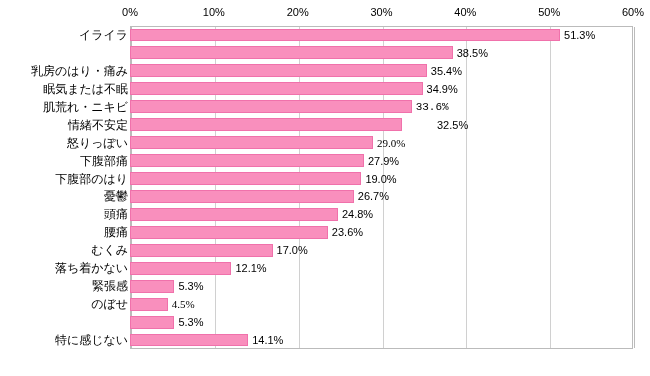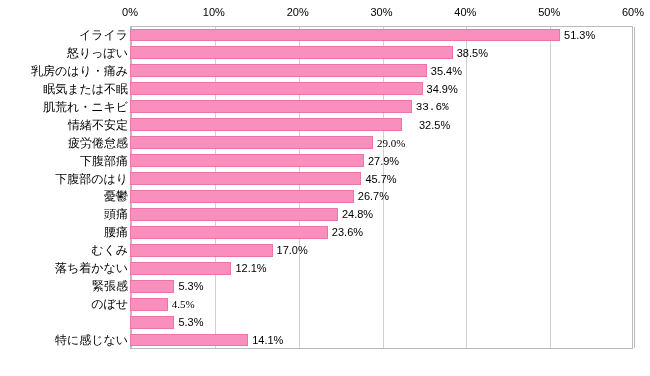--- a/index.html
+++ b/index.html
@@ -116,26 +116,25 @@
       <div class="x-tick-label" style="position: absolute; left: 213.833px; top: 6px;">10%</div>
       <div class="x-tick-label" style="position: absolute; left: 297.667px; top: 6px;">20%</div>
       <div class="x-tick-label" style="position: absolute; left: 381.5px; top: 6px;">30%</div>
       <div class="x-tick-label" style="position: absolute; left: 465.333px; top: 6px;">40%</div>
       <div class="x-tick-label" style="position: absolute; left: 549.167px; top: 6px;">50%</div>
       <div class="x-tick-label" style="position: absolute; left: 633px; top: 6px;">60%</div>
     </div>
 
   <div class="labels-layer" id="catlabels">
       <div class="cat-label" style="top: 0.972222px;">イライラ</div>
-      <div class="cat-label" style="top: 18.9167px;">怒りっぽい</div>
       <div class="cat-label" style="top: 36.8611px;">乳房のはり・痛み</div>
       <div class="cat-label" style="top: 54.8056px;">眠気または不眠</div>
       <div class="cat-label" style="top: 72.75px;">肌荒れ・ニキビ</div>
       <div class="cat-label" style="top: 90.6944px;">情緒不安定</div>
-      <div class="cat-label" style="top: 108.639px;">疲労倦怠感</div>
+      <div class="cat-label" style="top: 108.639px;">怒りっぽい</div>
       <div class="cat-label" style="top: 144.528px;">下腹部のはり</div>
       <div class="cat-label" style="top: 126.583px;">下腹部痛</div>
       <div class="cat-label" style="top: 162.472px;">憂鬱</div>
       <div class="cat-label" style="top: 180.417px;">頭痛</div>
       <div class="cat-label" style="top: 198.361px;">腰痛</div>
       <div class="cat-label" style="top: 216.306px;">むくみ</div>
       <div class="cat-label" style="top: 234.25px;">落ち着かない</div>
       <div class="cat-label" style="top: 252.194px;">緊張感</div>
       <div class="cat-label" style="top: 270.139px;">のぼせ</div>
       <div class="cat-label" style="top: 306.028px;">特に感じない</div>
@@ -157,33 +156,33 @@
       <div class="bar-row" style="top: 56.3456px; height: 12.92px;">
         <div class="bar" style="width: 292.578px;"></div>
         <span class="bar-value" style="left: 292.578px;">34.9%</span>
       </div>
       <div class="bar-row" style="top: 74.29px; height: 12.92px;">
         <div class="bar" style="width: 281.68px;"></div>
         <span class="bar-value" style="left: 281.68px; font-family: Liberation Mono, monospace;">33.6%</span>
       </div>
       <div class="bar-row" style="top: 92.2344px; height: 12.92px;">
         <div class="bar" style="width: 272.458px;"></div>
-        <span class="bar-value" style="left: 257px; padding-left: 32px;">32.5%</span>
+        <span class="bar-value" style="left: 275px; padding-left: 32px;">32.5%</span>
       </div>
       <div class="bar-row" style="top: 110.179px; height: 12.92px; font-family: Liberation Serif, serif;">
         <div class="bar" style="width: 243.117px;"></div>
         <span class="bar-value" style="left: 243.117px;">29.0%</span>
       </div>
       <div class="bar-row" style="top: 128.123px; height: 12.92px;">
         <div class="bar" style="width: 233.895px;"></div>
         <span class="bar-value" style="left: 233.895px;">27.9%</span>
       </div>
       <div class="bar-row" style="top: 146.068px; height: 12.92px;">
         <div class="bar" style="width: 231.38px;"></div>
-        <span class="bar-value" style="left: 231.38px;">45.7%</span>
+        <span class="bar-value" style="left: 231.38px;">19.0%</span>
       </div>
       <div class="bar-row" style="top: 164.012px; height: 12.92px;">
         <div class="bar" style="width: 223.835px;"></div>
         <span class="bar-value" style="left: 223.835px;">26.7%</span>
       </div>
       <div class="bar-row" style="top: 181.957px; height: 12.92px;">
         <div class="bar" style="width: 207.907px;"></div>
         <span class="bar-value" style="left: 207.907px;">24.8%</span>
       </div>
       <div class="bar-row" style="top: 199.901px; height: 12.92px;">

